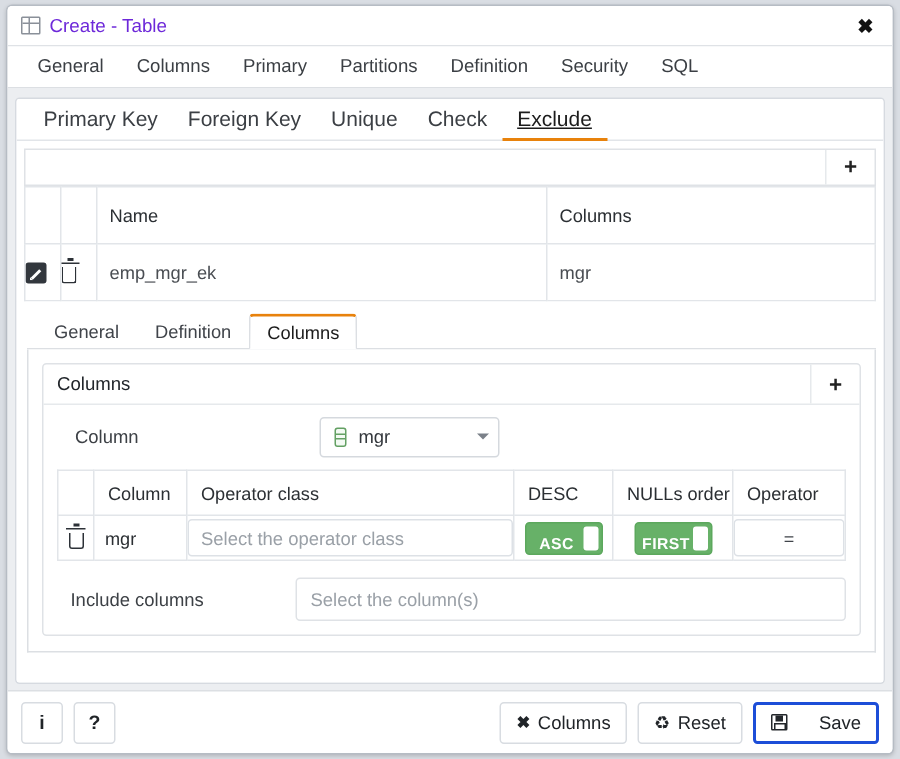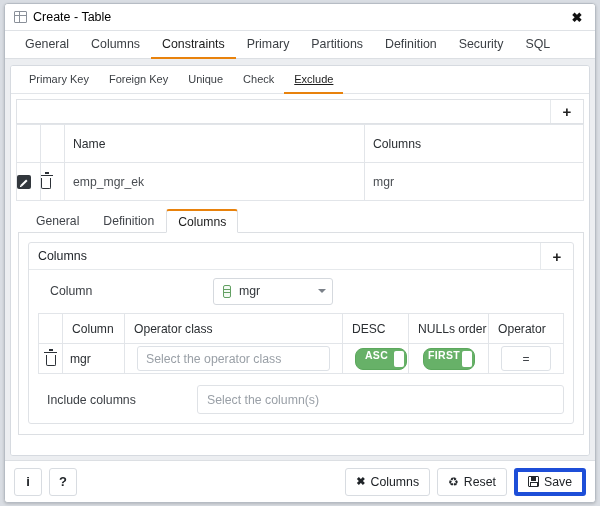--- a/index.html
+++ b/index.html
@@ -44,21 +44,21 @@
     flex: 0 0 auto;
   }
   .title-icon::before {
     content: ""; position: absolute; left: 0; right: 0; top: 2.6px;
     height: 1.2px; background: #8a9099;
   }
   .title-icon::after {
     content: ""; position: absolute; top: 0; bottom: 0; left: 4.2px;
     width: 1.2px; background: #8a9099;
   }
-  .title-text { font-size: 12.5px; color: #000000; font-weight: 400; }
+  .title-text { font-size: 12.5px; color: #6d28d9; font-weight: 400; }
   .titlebar-spacer { flex: 1 1 auto; }
   .close-btn {
     width: 20px; height: 20px;
     display: flex; align-items: center; justify-content: center;
     font-size: 13px; color: #111; cursor: pointer;
     font-weight: bold;
   }
 
   
   .maintabs {
@@ -106,21 +106,21 @@
     flex: 0 0 28px;
     display: flex;
     align-items: stretch;
     padding-left: 8px;
     border-bottom: 1px solid #e2e5e9;
     background: #fff;
   }
   .subtab {
     padding: 0 10px;
     display: flex; align-items: center;
-    font-size: 11px; color: #3b3f44; cursor: pointer;
+    font-size: 14px; color: #3b3f44; cursor: pointer;
     border-bottom: 2.5px solid transparent;
     margin-bottom: -1px;
     white-space: nowrap;
   }
   .subtab.active { color: #1c1c1c; border-bottom-color: #e8820c; text-decoration: underline; }
 
   
   .grid-wrap { padding: 5px 5px 0 5px; background: #fff; }
   .grid-toolbar {
     height: 25px;
@@ -300,40 +300,40 @@
     text-align: left;
     font-size: 12.1px;
     color: #2b2f33;
     height: 30px;
     padding: 0 7px;
     overflow: hidden;
     white-space: nowrap;
   }
   table.itable th { padding-left: 9px; }
   table.itable td.tiny { width: 24px; padding: 0 !important; text-align: center; }
-  td.pad0 { padding: 0 12px !important; }
+  td.pad0 { padding: 0 0 !important; }
 
   .inline-select {
     height: 25px;
     border: 1px solid #dde1e6;
     border-radius: 3px;
     display: flex; align-items: center;
     padding: 0 5px 0 8px;
     cursor: pointer;
     background: #fff;
   }
   .inline-select.center { justify-content: center; padding-left: 5px; }
   .inline-select .eq { font-size: 12px; color: #40444a; }
   .toggle {
     width: 52px; height: 22px;
     background: #67b168;
     border: 1px solid #5ca85d;
-    border-radius: 8px;
-    position: relative;
-    display: flex; align-items: flex-start;
+    border-radius: 3px;
+    position: relative;
+    display: flex; align-items: flex-end;
     cursor: pointer;
     margin: 0 auto;
   }
   .toggle .tlabel {
     color: #fff;
     font-size: 10.5px;
     font-weight: bold;
     letter-spacing: .3px;
     flex: 1 1 auto;
     text-align: center;
@@ -378,21 +378,21 @@
     background: #fff;
     display: flex; align-items: center; justify-content: center;
     font-size: 12.3px;
     color: #202428;
     cursor: pointer;
     padding: 0 10px;
     margin-right: 7px;
     white-space: nowrap;
   }
   .fbtn.icononly { padding: 0; width: 28px; font-weight: bold; font-size: 13px; }
-  .fbtn.focus { border: 4px solid #1d4ed8; }
+  .fbtn.focus { border: 2px solid #1d4ed8; gap: 16px; }
   .footer-spacer { flex: 1 1 auto; }
   .fbtn .gly { margin-right: 5px; display: inline-flex; align-items: center; }
   .fbtn:last-child { margin-right: 0; }
   .x-gly { font-weight: bold; font-size: 11px; }
   .recycle { font-size: 12px; }
   .floppy {
     width: 11px; height: 11px;
     border: 1.3px solid #23272b;
     border-radius: 1px;
     position: relative;
@@ -415,21 +415,20 @@
   <div class="titlebar">
     <span class="title-icon"></span>
     <span class="title-text">Create - Table</span>
     <span class="titlebar-spacer"></span>
     <span class="close-btn">✖</span>
   </div>
 
   <div class="maintabs">
     <div class="maintab">General</div>
     <div class="maintab">Columns</div>
-    <div class="maintab active">Constraints</div>
     <div class="maintab">Primary</div>
     <div class="maintab">Partitions</div>
     <div class="maintab">Definition</div>
     <div class="maintab">Security</div>
     <div class="maintab">SQL</div>
   </div>
 
   <div class="body">
     <div class="panel">
 

